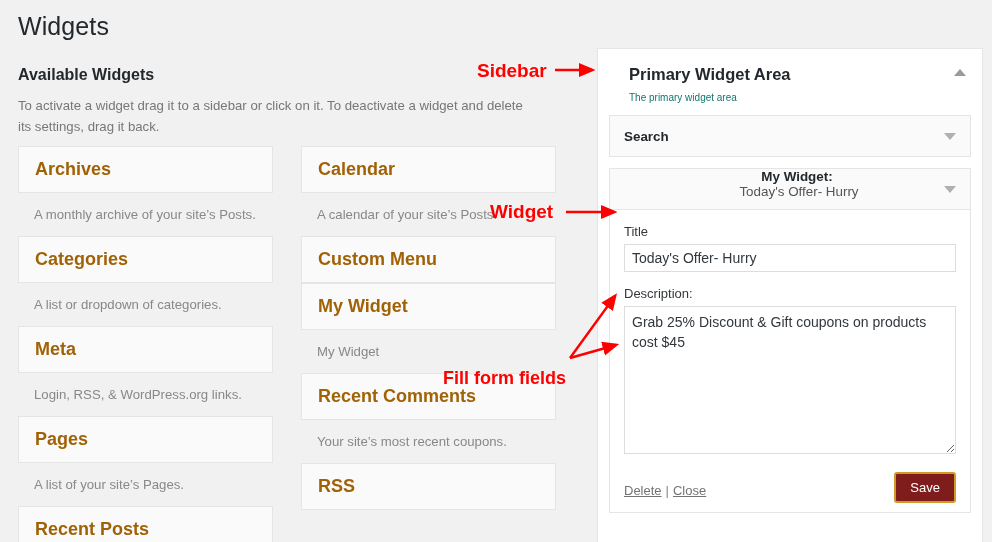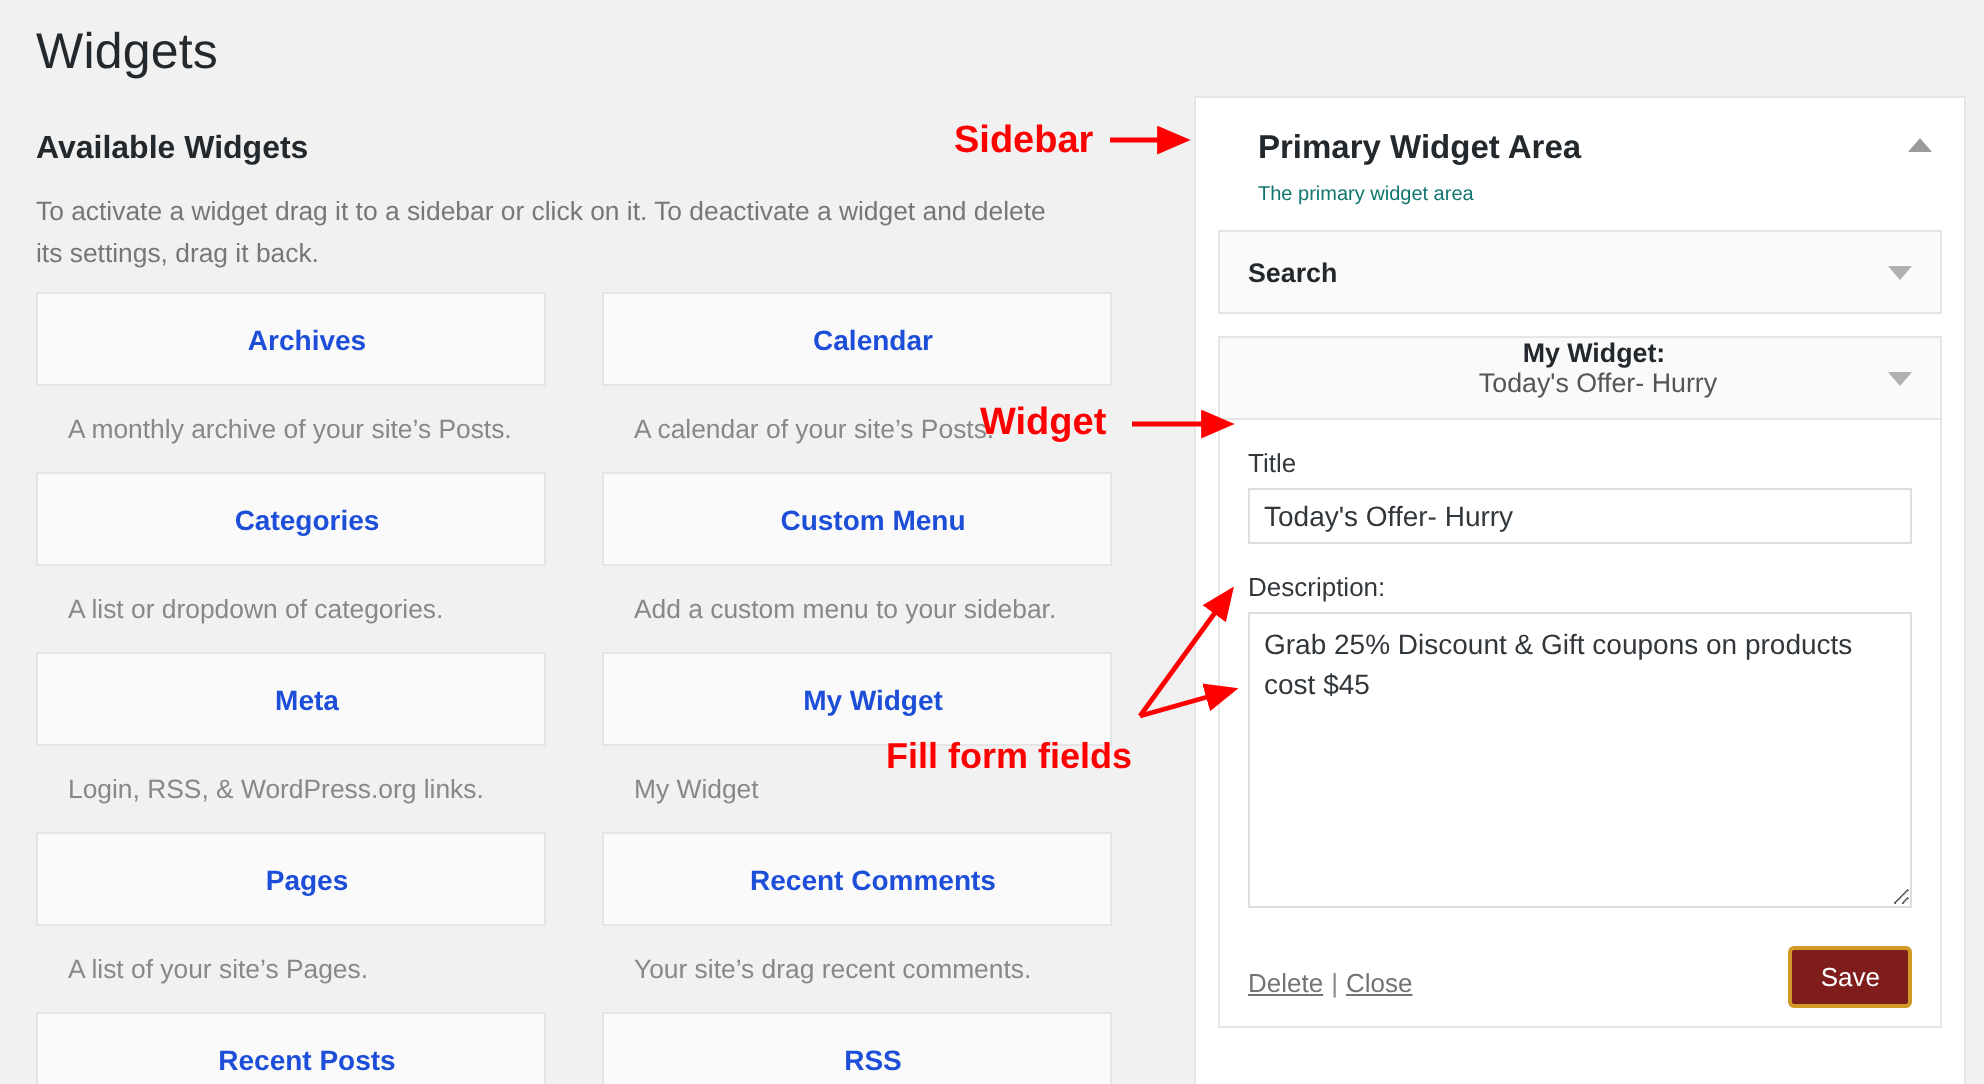--- a/index.html
+++ b/index.html
@@ -64,25 +64,24 @@
 
   .widget-entry { margin-bottom: 0; }
   .widget-box {
     background: #fafafa;
     border: 1px solid #e5e5e5;
     height: 47px;
     box-sizing: border-box;
     display: flex;
     align-items: center;
     padding-left: 16px;
-    font-size: 14px;
+    font-size: 18px;
     font-weight: bold;
-    color: #1d4ed8;
+    color: #a16207;
     cursor: move;
-    justify-content: center;
   }
   .widget-desc {
     font-size: 13.2px;
     color: #888;
     padding: 14px 0 14px 16px;
     line-height: 15px;
   }
 
   
   #sidebar-panel {
@@ -297,35 +296,34 @@
         <div class="widget-box">
           <span>Calendar</span>
         </div>
         <div class="widget-desc">A calendar of your site’s Posts.</div>
       </div>
 
       <div class="widget-entry">
         <div class="widget-box">
           <span>Custom Menu</span>
         </div>
-        <div class="widget-desc">Add a custom menu to your sidebar.</div>
       </div>
 
       <div class="widget-entry">
         <div class="widget-box">
           <span>My Widget</span>
         </div>
         <div class="widget-desc">My Widget</div>
       </div>
 
       <div class="widget-entry">
         <div class="widget-box">
           <span>Recent Comments</span>
         </div>
-        <div class="widget-desc">Your site’s drag recent comments.</div>
+        <div class="widget-desc">Your site’s most recent coupons.</div>
       </div>
 
       <div class="widget-entry">
         <div class="widget-box">
           <span>RSS</span>
         </div>
 
       </div>
 
     </div>

